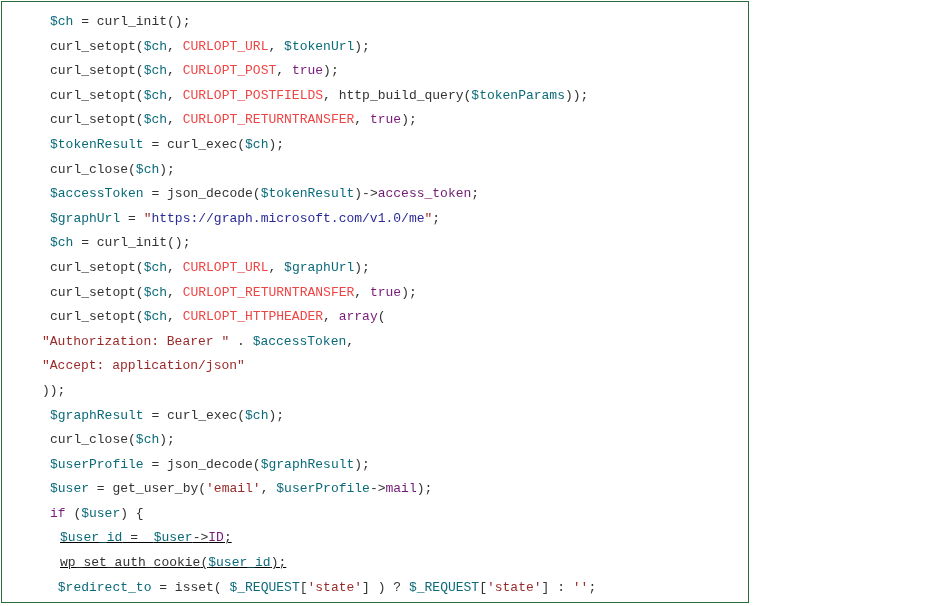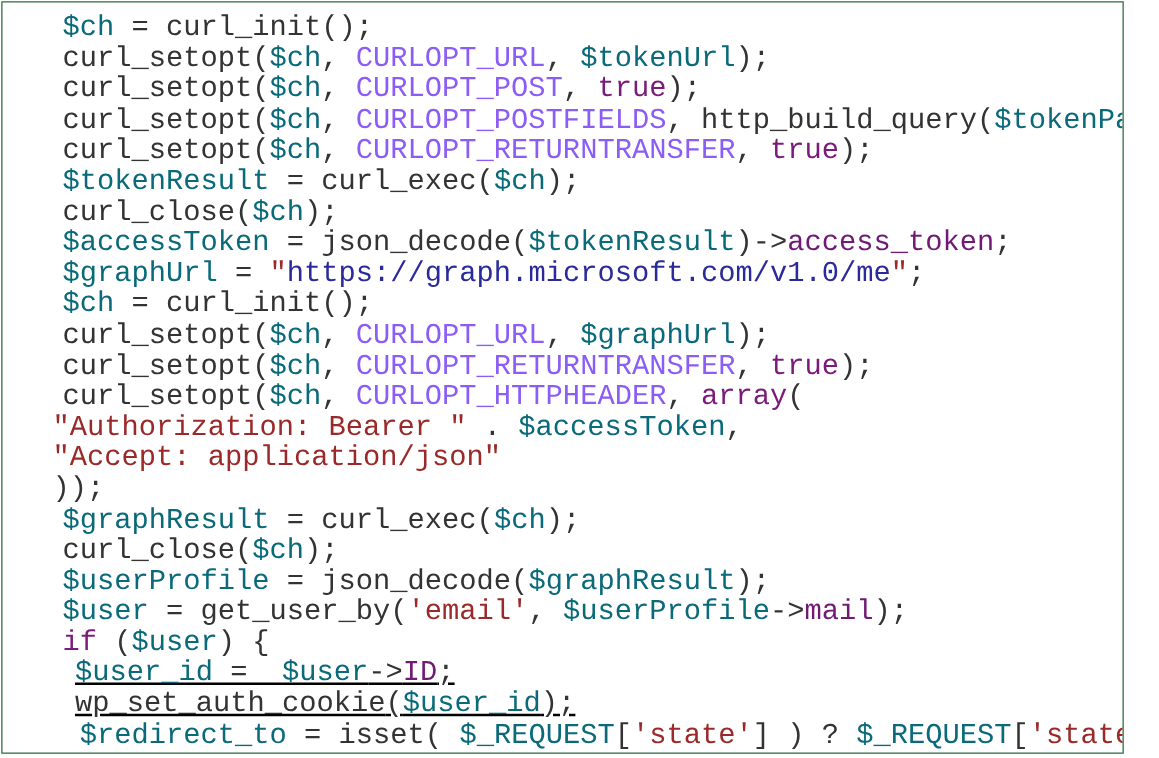--- a/index.html
+++ b/index.html
@@ -5,48 +5,48 @@
   body {
     margin: 0;
     padding: 0;
     background: #fff;
     width: 927px;
     height: 606px;
     box-sizing: border-box;
   }
   .code-container {
     border: 1.5px solid #2a6b3a;
-    width: 898px;
+    width: 748px;
     height: 602px;
     margin: 1px;
     box-sizing: border-box;
     padding: 8px 0 0 0;
     font-family: Consolas, 'Courier New', monospace;
-    font-size: 23px;
+    font-size: 13px;
     line-height: 24.6px;
     overflow: hidden;
     background: #fff;
     white-space: pre;
     position: relative;
   }
   .line {
     padding-left: 48px;
     display: block;
     white-space: pre;
   }
   .line.indented {
     padding-left: 58px;
     text-decoration: underline;
   }
   .lessindent {
     padding-left: 40px;
   }
   .tok-var { color: #0a6a7a; } 
   .tok-func { color: #333333; }
-  .tok-const { color: #8b5cf6; }
+  .tok-const { color: #ef4444; }
   .tok-keyword { color: #7a1a7a; } 
   .tok-string { color: #9a2a2a; } 
   .tok-url { color: #2a2a9a; margin-top: 24px; } 
   .tok-op { color: #333333; }
   .tok-prop { color: #701a75; }
 </style>
 </head>
 <body>
 
 <div class="code-container" id="code-root"><div class="line"><span class="tok-var">$ch</span><span class="tok-op"> = </span><span class="tok-func">curl_init</span><span class="tok-op">();</span></div><div class="line"><span class="tok-func">curl_setopt</span><span class="tok-op">(</span><span class="tok-var">$ch</span><span class="tok-op">, </span><span class="tok-const">CURLOPT_URL</span><span class="tok-op">, </span><span class="tok-var">$tokenUrl</span><span class="tok-op">);</span></div><div class="line"><span class="tok-func">curl_setopt</span><span class="tok-op">(</span><span class="tok-var">$ch</span><span class="tok-op">, </span><span class="tok-const">CURLOPT_POST</span><span class="tok-op">, </span><span class="tok-keyword">true</span><span class="tok-op">);</span></div><div class="line"><span class="tok-func">curl_setopt</span><span class="tok-op">(</span><span class="tok-var">$ch</span><span class="tok-op">, </span><span class="tok-const">CURLOPT_POSTFIELDS</span><span class="tok-op">, </span><span class="tok-func">http_build_query</span><span class="tok-op">(</span><span class="tok-var">$tokenParams</span><span class="tok-op">));</span></div><div class="line"><span class="tok-func">curl_setopt</span><span class="tok-op">(</span><span class="tok-var">$ch</span><span class="tok-op">, </span><span class="tok-const">CURLOPT_RETURNTRANSFER</span><span class="tok-op">, </span><span class="tok-keyword">true</span><span class="tok-op">);</span></div><div class="line"><span class="tok-var">$tokenResult</span><span class="tok-op"> = </span><span class="tok-func">curl_exec</span><span class="tok-op">(</span><span class="tok-var">$ch</span><span class="tok-op">);</span></div><div class="line"><span class="tok-func">curl_close</span><span class="tok-op">(</span><span class="tok-var">$ch</span><span class="tok-op">);</span></div><div class="line"><span class="tok-var">$accessToken</span><span class="tok-op"> = </span><span class="tok-func">json_decode</span><span class="tok-op">(</span><span class="tok-var">$tokenResult</span><span class="tok-op">)-&gt;</span><span class="tok-prop">access_token</span><span class="tok-op">;</span></div><div class="line"><span class="tok-var">$graphUrl</span><span class="tok-op"> = </span><span class="tok-string">"</span><span class="tok-url">https://graph.microsoft.com/v1.0/me</span><span class="tok-string">"</span><span class="tok-op">;</span></div><div class="line"><span class="tok-var">$ch</span><span class="tok-op"> = </span><span class="tok-func">curl_init</span><span class="tok-op">();</span></div><div class="line"><span class="tok-func">curl_setopt</span><span class="tok-op">(</span><span class="tok-var">$ch</span><span class="tok-op">, </span><span class="tok-const">CURLOPT_URL</span><span class="tok-op">, </span><span class="tok-var">$graphUrl</span><span class="tok-op">);</span></div><div class="line"><span class="tok-func">curl_setopt</span><span class="tok-op">(</span><span class="tok-var">$ch</span><span class="tok-op">, </span><span class="tok-const">CURLOPT_RETURNTRANSFER</span><span class="tok-op">, </span><span class="tok-keyword">true</span><span class="tok-op">);</span></div><div class="line"><span class="tok-func">curl_setopt</span><span class="tok-op">(</span><span class="tok-var">$ch</span><span class="tok-op">, </span><span class="tok-const">CURLOPT_HTTPHEADER</span><span class="tok-op">, </span><span class="tok-keyword">array</span><span class="tok-op">(</span></div><div class="line lessindent"><span class="tok-string">"Authorization: Bearer "</span><span class="tok-op"> . </span><span class="tok-var">$accessToken</span><span class="tok-op">,</span></div><div class="line lessindent"><span class="tok-string">"Accept: application/json"</span></div><div class="line lessindent"><span class="tok-op">));</span></div><div class="line"><span class="tok-var">$graphResult</span><span class="tok-op"> = </span><span class="tok-func">curl_exec</span><span class="tok-op">(</span><span class="tok-var">$ch</span><span class="tok-op">);</span></div><div class="line"><span class="tok-func">curl_close</span><span class="tok-op">(</span><span class="tok-var">$ch</span><span class="tok-op">);</span></div><div class="line"><span class="tok-var">$userProfile</span><span class="tok-op"> = </span><span class="tok-func">json_decode</span><span class="tok-op">(</span><span class="tok-var">$graphResult</span><span class="tok-op">);</span></div><div class="line"><span class="tok-var">$user</span><span class="tok-op"> = </span><span class="tok-func">get_user_by</span><span class="tok-op">(</span><span class="tok-string">'email'</span><span class="tok-op">, </span><span class="tok-var">$userProfile</span><span class="tok-op">-&gt;</span><span class="tok-prop">mail</span><span class="tok-op">);</span></div><div class="line"><span class="tok-keyword">if</span><span class="tok-op"> (</span><span class="tok-var">$user</span><span class="tok-op">) {</span></div><div class="line indented"><span class="tok-var">$user_id</span><span class="tok-op"> =  </span><span class="tok-var">$user</span><span class="tok-op">-&gt;</span><span class="tok-prop">ID</span><span class="tok-op">;</span></div><div class="line indented"><span class="tok-func">wp_set_auth_cookie</span><span class="tok-op">(</span><span class="tok-var">$user_id</span><span class="tok-op">);</span></div><div class="line"><span class="tok-op"> </span><span class="tok-var">$redirect_to</span><span class="tok-op"> = </span><span class="tok-func">isset</span><span class="tok-op">( </span><span class="tok-var">$_REQUEST</span><span class="tok-op">[</span><span class="tok-string">'state'</span><span class="tok-op">] ) ? </span><span class="tok-var">$_REQUEST</span><span class="tok-op">[</span><span class="tok-string">'state'</span><span class="tok-op">] : </span><span class="tok-string">''</span><span class="tok-op">;</span></div></div>

